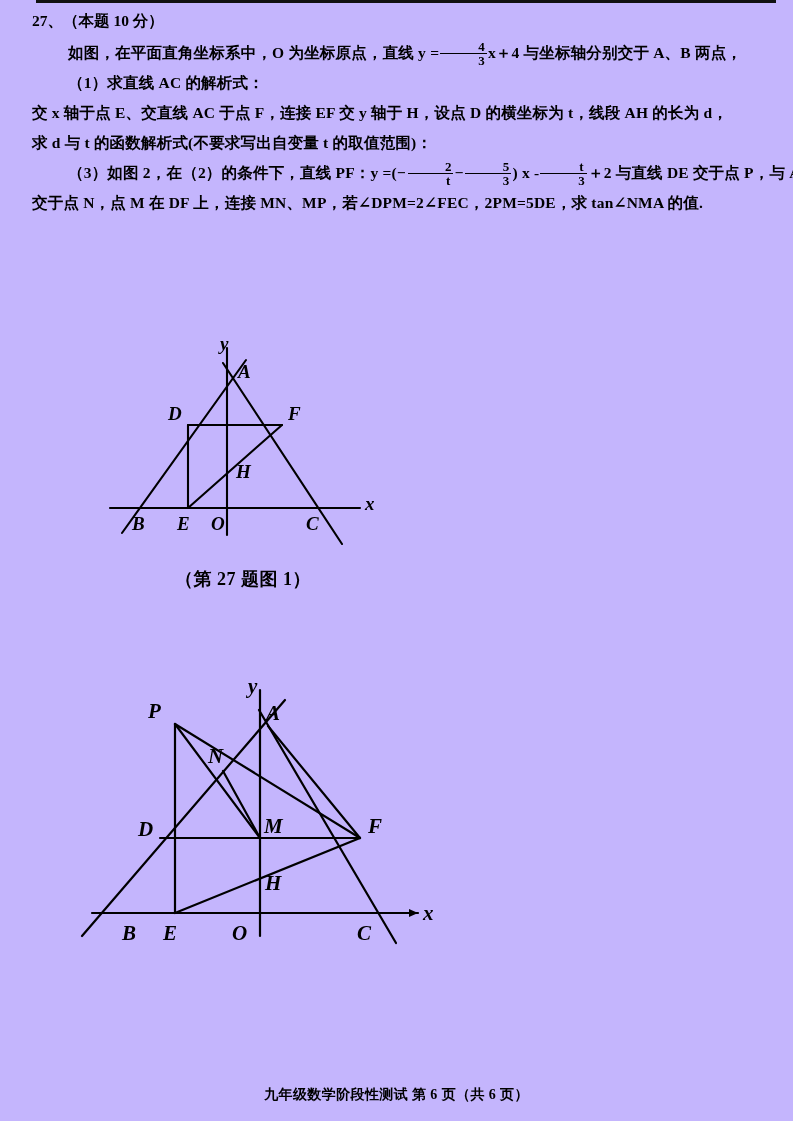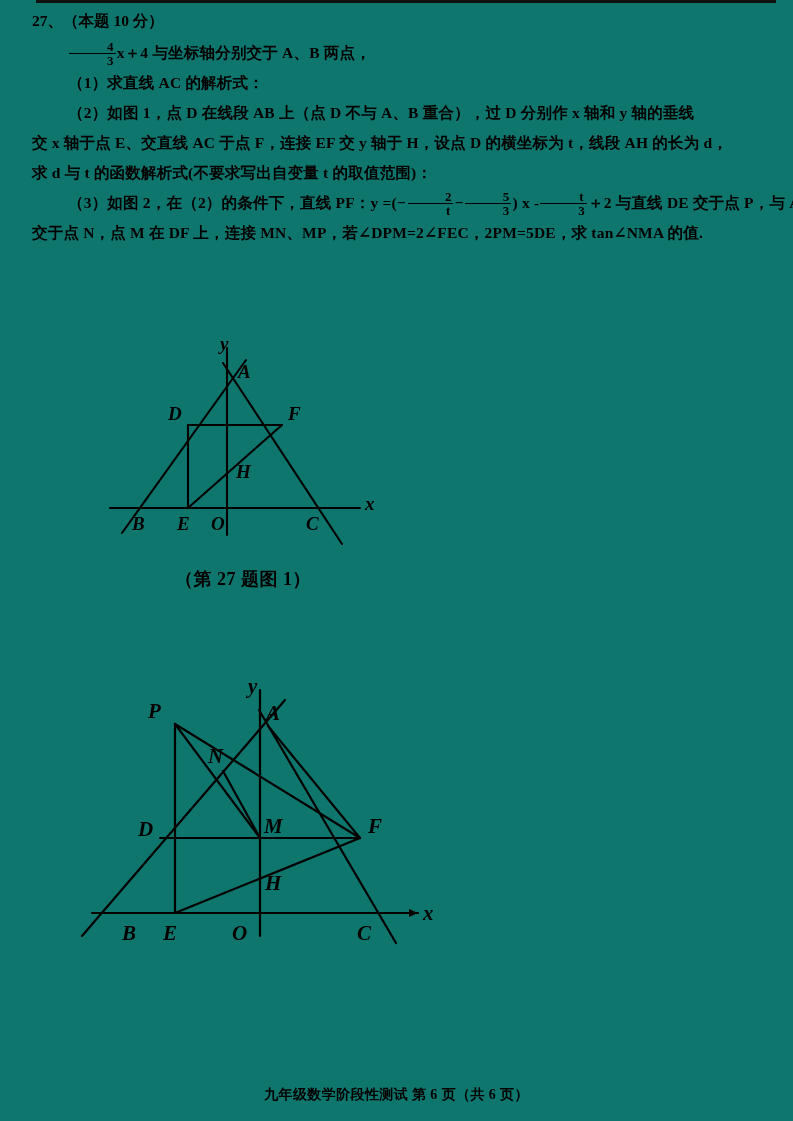--- a/index.html
+++ b/index.html
@@ -12,21 +12,21 @@
     height: 1121px;
     position: relative;
     font-family: "Liberation Serif", "DejaVu Serif", serif;
     color: #000000;
     overflow: hidden;
   }
   .page {
     position: relative;
     width: 793px;
     height: 1121px;
-    background: #0f766e;
+    background: #c4b5fd;
   }
   .topbar {
     position: absolute;
     left: 36px;
     top: 0px;
     width: 740px;
     height: 3px;
     background: #111111;
   }
 
@@ -101,34 +101,31 @@
 
 <div class="page">
 
   <div class="topbar"></div>
 
   <div class="textblock">
 
     <div class="heading">27、（本题 10 分）</div>
 
     <div class="line indent">
-      <span class="frac">
+      <span>如图，在平面直角坐标系中，O 为坐标原点，直线 y =</span><span class="frac">
           <span class="num">4</span>
           <span class="den">3</span>
         </span><span>x＋4 与坐标轴分别交于 A、B 两点，</span>
     </div>
 
 
     <div class="line indent">
       <span>（1）</span><span>求直线 AC 的解析式：</span>
     </div>
 
-    <div class="line indent">
-      <span>（2）</span><span>如图 1，点 D 在线段 AB 上（点 D 不与 A、B 重合），过 D 分别作 x 轴和 y 轴的垂线</span>
-    </div>
     <div class="line">交 x 轴于点 E、交直线 AC 于点 F，连接 EF 交 y 轴于 H，设点 D 的横坐标为 t，线段 AH 的长为 d，</div>
     <div class="line">求 d 与 t 的函数解析式(不要求写出自变量 t 的取值范围)：</div>
 
     <div class="line indent">
       <span>（3）</span><span>如图 2，在（2）的条件下，直线 PF：y =(−</span><span class="frac">
           <span class="num">2</span>
           <span class="den">t</span>
         </span><span>−</span><span class="frac">
           <span class="num">5</span>
           <span class="den">3</span>

